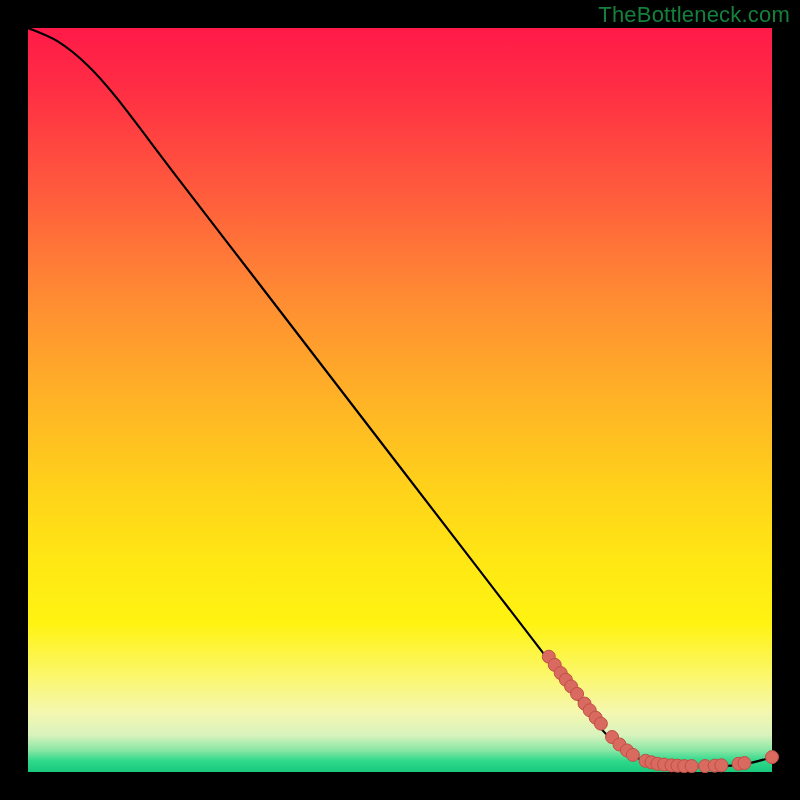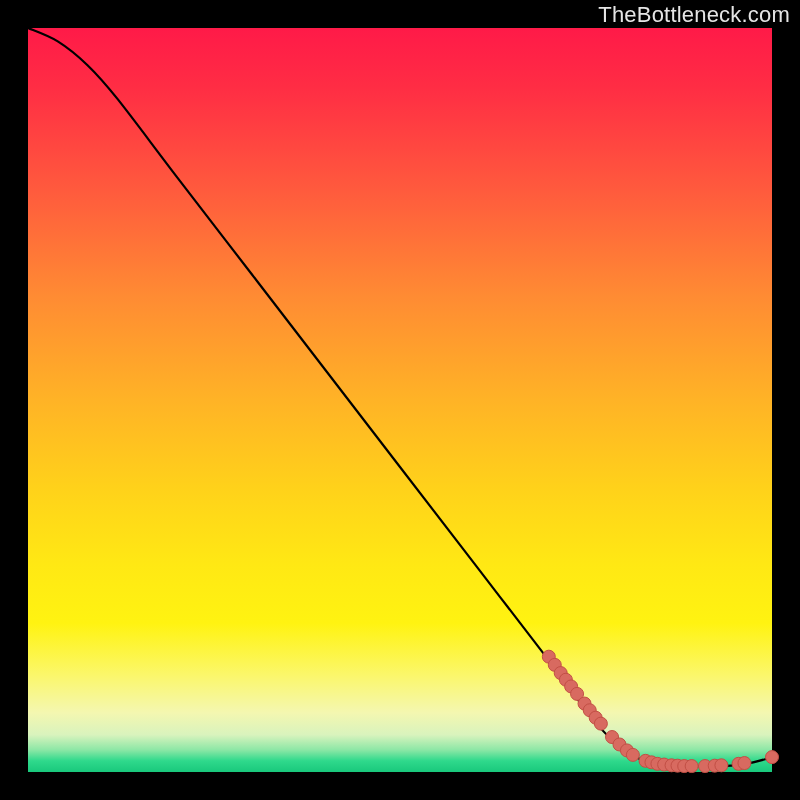--- a/index.html
+++ b/index.html
@@ -14,21 +14,21 @@
   .frame {
     position: relative;
     width: 800px;
     height: 800px;
     background: #000;
   }
   .watermark {
     position: absolute;
     top: 2px;
     right: 10px;
-    color: #e5e5e5;
+    color: #15803d;
     font-size: 22px;
     font-weight: 500;
     letter-spacing: 0.2px;
     z-index: 10;
   }
   .plot-area {
     position: absolute;
     left: 28px;
     top: 28px;
     width: 744px;

